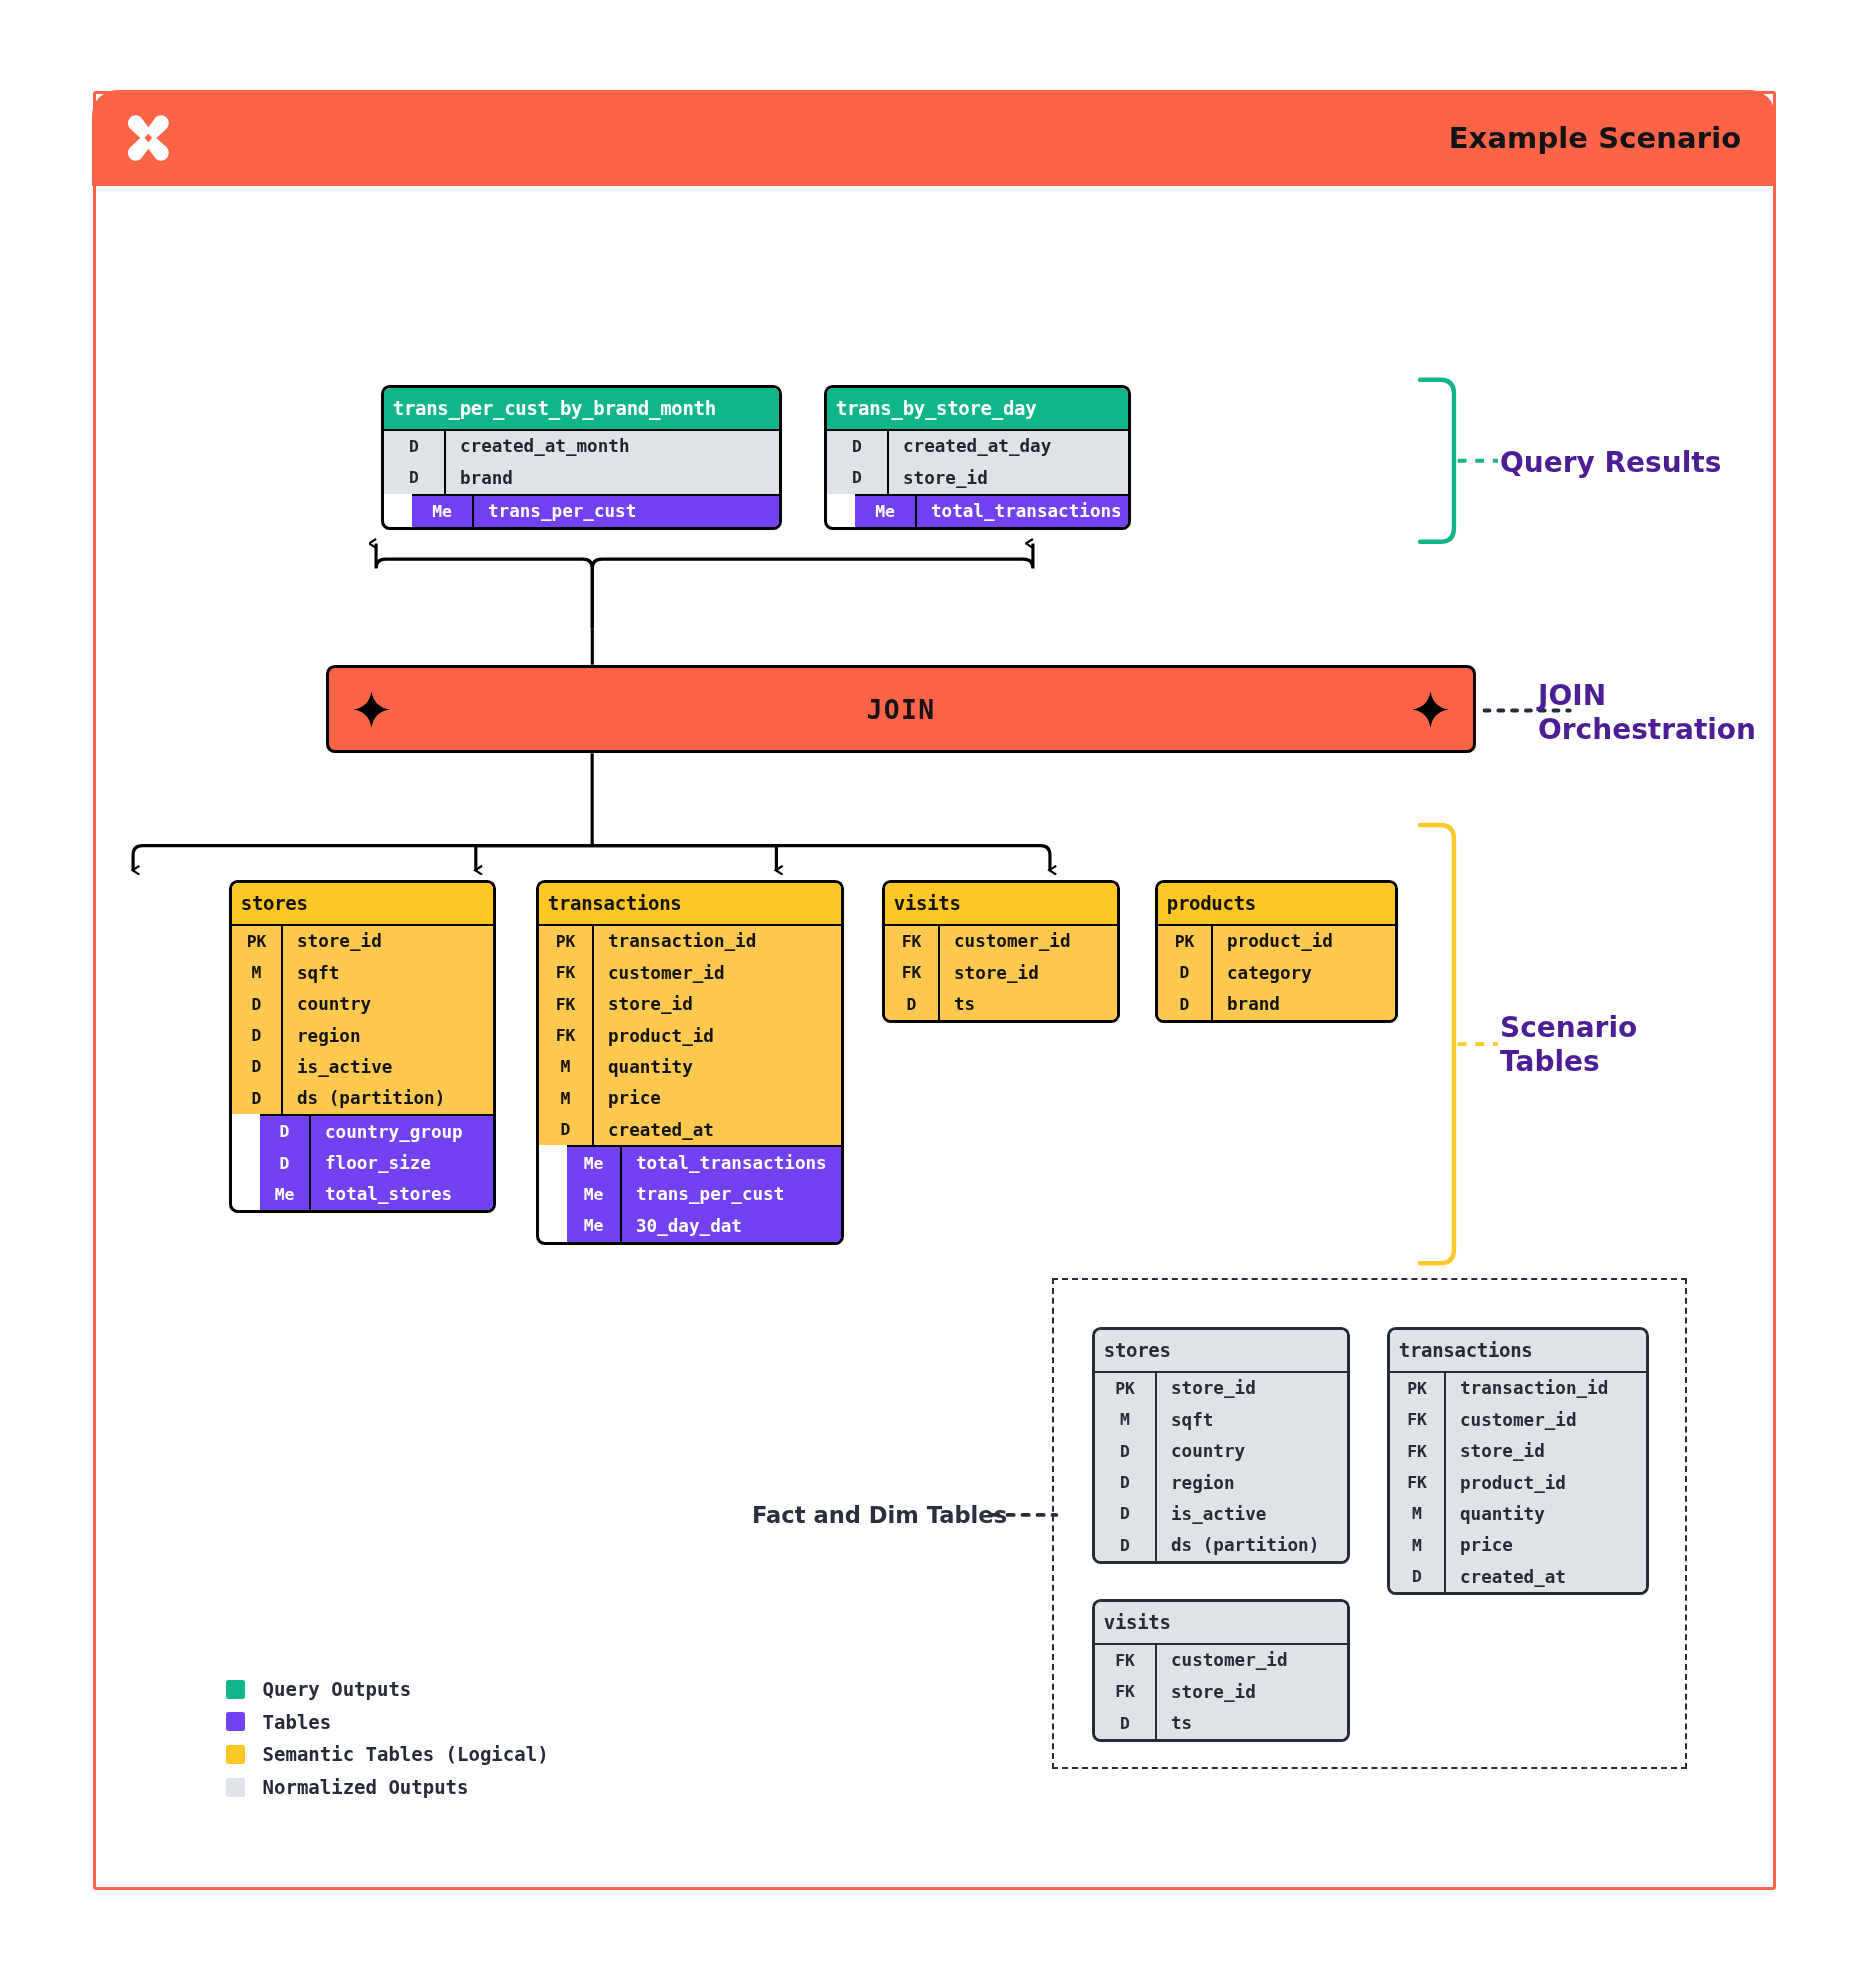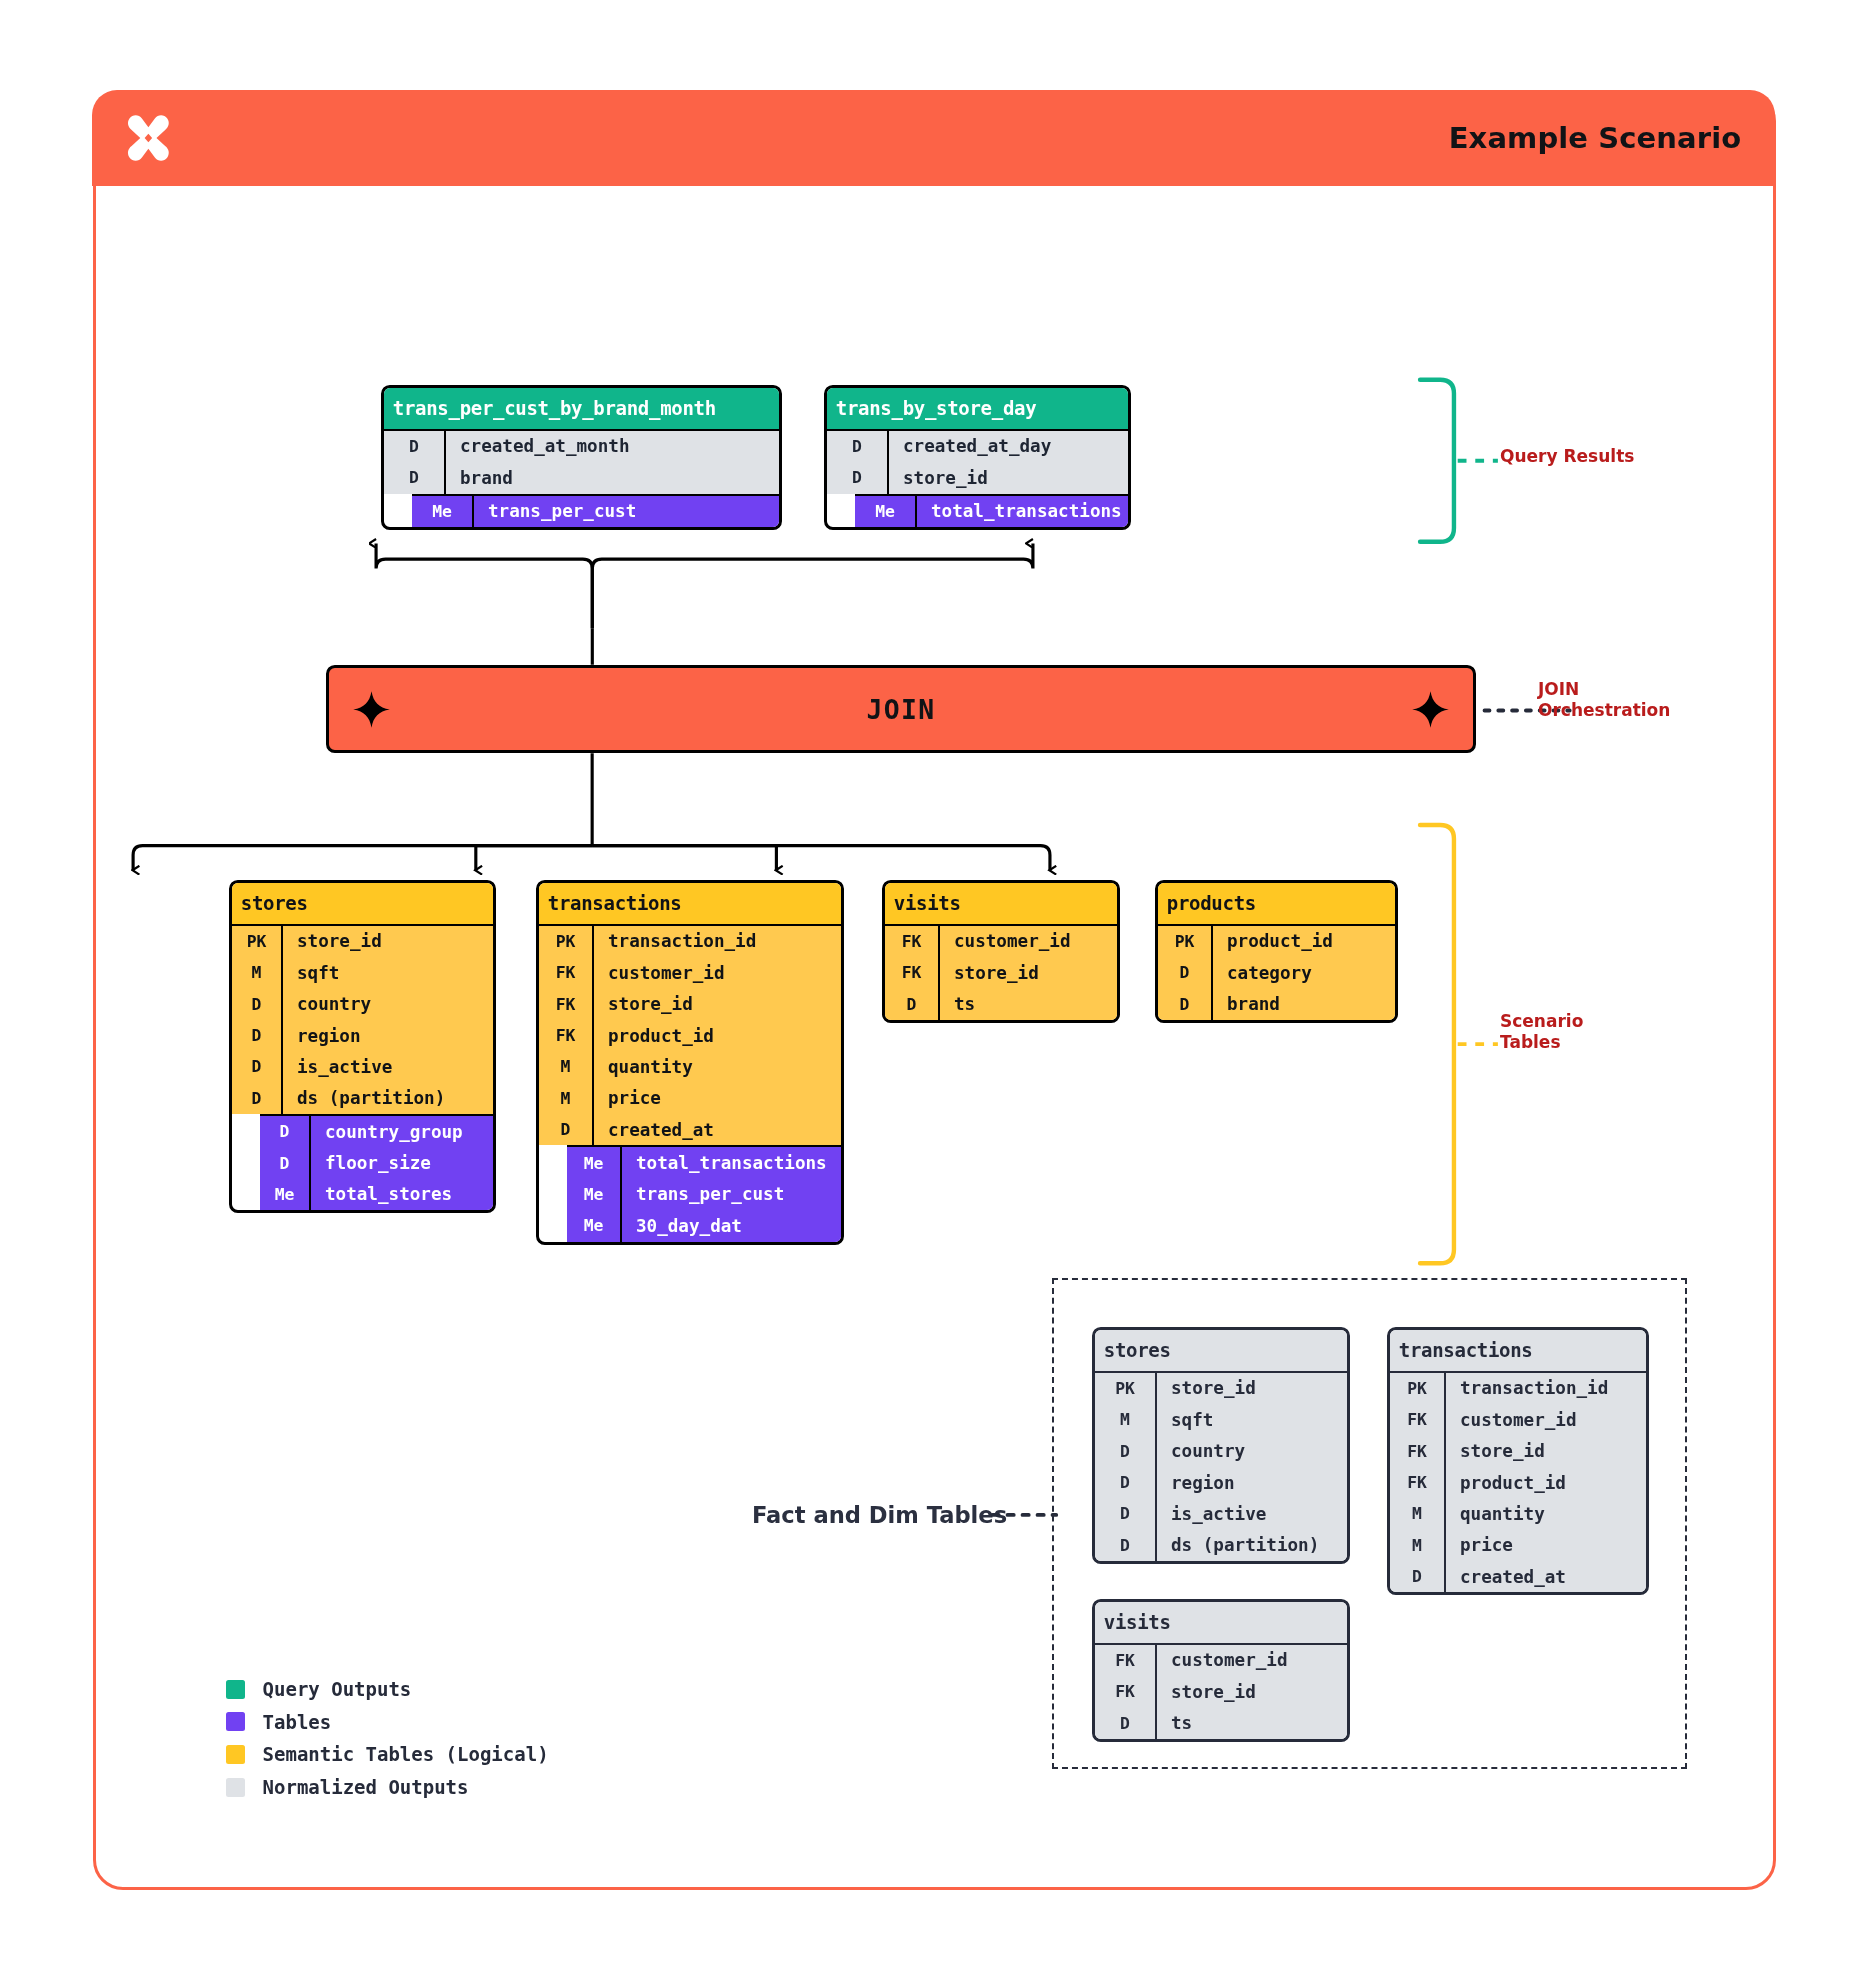--- a/index.html
+++ b/index.html
@@ -14,21 +14,21 @@
     background: #ffffff;
     overflow: hidden;
   }
 
   
   .card {
     position: absolute;
     left: 93px; top: 91px;
     width: 1683px; height: 1799px;
     border: 3.8px solid #FC6347;
-    border-radius: 30px;
+    border-radius: 3px;
     background: #ffffff;
   }
   .card-header {
     position: absolute;
     left: -3.8px; top: -3.8px;
     width: 1683px; height: 96px;
     background: #FC6347;
     border-radius: 25px 25px 0 0;
     display: flex; align-items: center;
     justify-content: space-between;
@@ -106,22 +106,22 @@
   }
   .sparkle { width: 39px; height: 39px; position: relative; z-index: 2; }
 
   
   .conn { position: absolute; overflow: visible; }
 
   
   .annot-label {
     position: absolute;
     font-family: "DejaVu Sans", sans-serif;
-    font-size: 17px; font-weight: 700;
-    color: #b91c1c; line-height: 1.22;
+    font-size: 28px; font-weight: 700;
+    color: #4c1d95; line-height: 1.22;
   }
 
   
   .legend { position: absolute; left: 226px; top: 1650px; margin-top: 28px; }
   .legend-row { display:flex; align-items:center; margin-bottom: 10.7px; }
   .legend-sw { width: 19px; height: 19px; border-radius: 2.5px; margin-right: 17.6px; flex:0 0 auto;}
   .legend-tx {
     font-family: "DejaVu Sans Mono", monospace;
     font-size: 19px; font-weight: 700; color: #262B3A;
     white-space: nowrap;

